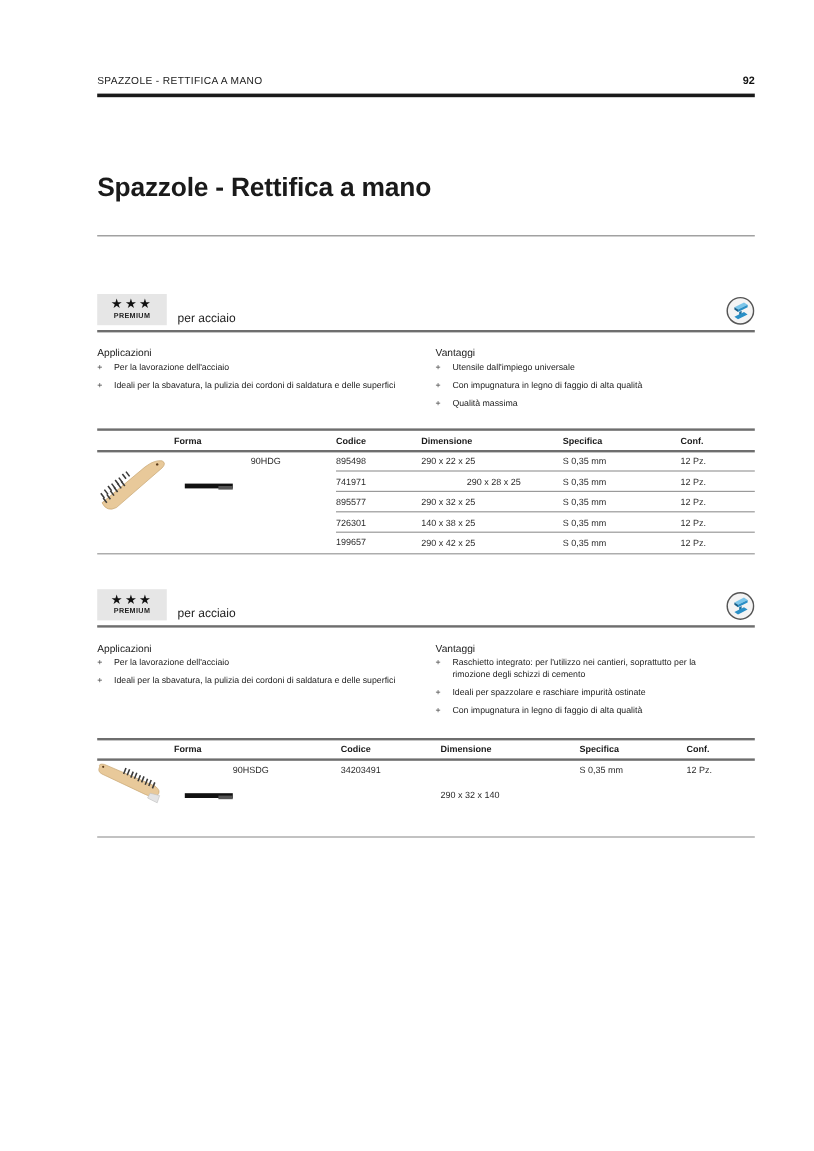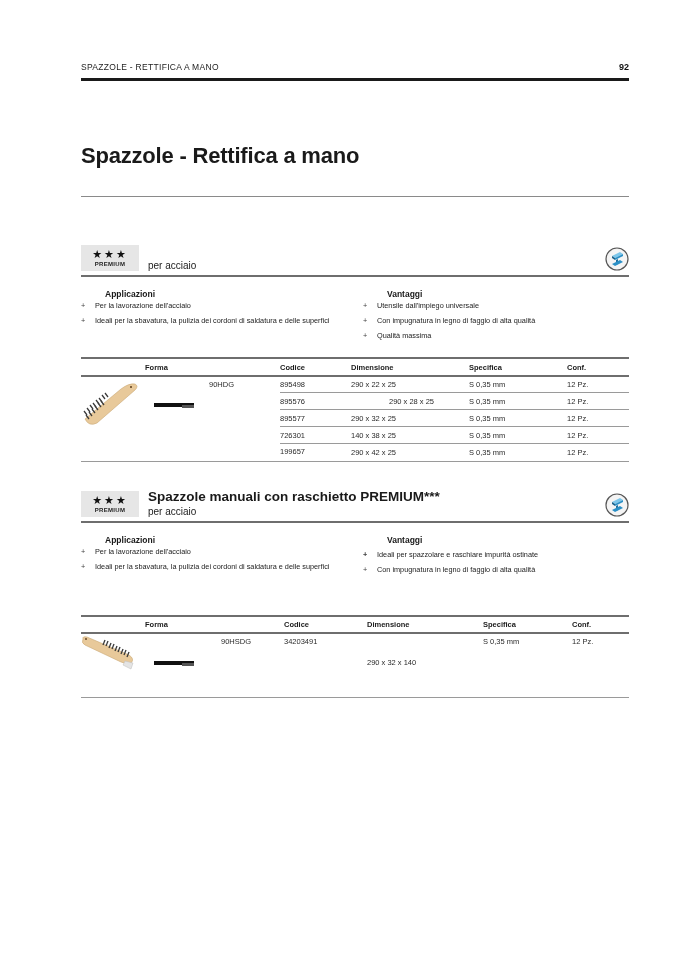--- a/index.html
+++ b/index.html
@@ -24,21 +24,21 @@
   .badge-label { display: block; font-size: 6px; font-weight: bold; letter-spacing: 0.3px; color: #222; margin-top: 1px; }
   .sec-title { position: absolute; left: 67px; top: 0; font-size: 13.5px; font-weight: bold; color: #1a1a1a; }
   .sec-sub { position: absolute; left: 67px; top: 17px; font-size: 10px; color: #222; }
   .material-icon { position: absolute; right: 0; top: 4px; width: 24px; height: 24px; }
   .sec-rule { position: absolute; left: 0; top: 32px; width: 548px; height: 2px; background: #6e6e6e; }
 
   .features { position: relative; height: 80px; }
   .feat-col { position: absolute; top: 12px; }
   .feat-col.left { left: 0; width: 280px; }
   .feat-col.right { left: 282px; width: 266px; }
-  .feat-heading { font-size: 8.5px; font-weight: bold; color: #1a1a1a; margin-bottom: 2px; margin-left: 24px; }
+  .feat-heading { font-size: 8.5px; font-weight: normal; color: #1a1a1a; margin-bottom: 2px; }
   .feat-list { list-style: none; }
   .feat-item { position: relative; padding-left: 14px; font-size: 7.3px; line-height: 10px; color: #222; margin-bottom: 5px; }
   .feat-item .plus { position: absolute; left: 0; top: 0; color: #444; }
 
   .prod-table { position: relative; }
   .tbl-toprule { position: absolute; left: 0; width: 548px; height: 2px; background: #6e6e6e; }
   .tbl-headrule { position: absolute; left: 0; width: 548px; height: 2px; background: #6e6e6e; }
   .th { position: absolute; font-size: 7.5px; font-weight: bold; color: #1a1a1a; }
   .td { position: absolute; font-size: 7.5px; color: #2a2a2a; }
   .row-rule { position: absolute; height: 1px; background: #9a9a9a; }
@@ -128,21 +128,21 @@
     <div class="scale-bar" style="left:73px; top:46px;"></div>
 
     <span class="td" style="left:128px; top:23px;">90HDG</span>
 
     <span class="td" style="left:199px; top:23px;">895498</span>
     <span class="td" style="left:270px; top:23px;">290 x 22 x 25</span>
     <span class="td" style="left:388px; top:23px;">S 0,35 mm</span>
     <span class="td" style="left:486px; top:23px;">12 Pz.</span>
     <div class="row-rule" style="left:199px; width:349px; top:35px;"></div>
 
-    <span class="td" style="left:199px; top:40px;">895576</span>
+    <span class="td" style="left:199px; top:40px;">741971</span>
     <span class="td" style="left:270px; top:40px;padding-left:38px;">290 x 28 x 25</span>
     <span class="td" style="left:388px; top:40px;">S 0,35 mm</span>
     <span class="td" style="left:486px; top:40px;">12 Pz.</span>
     <div class="row-rule" style="left:199px; width:349px; top:52px;"></div>
 
     <span class="td" style="left:199px; top:57px;">895577</span>
     <span class="td" style="left:270px; top:57px;">290 x 32 x 25</span>
     <span class="td" style="left:388px; top:57px;">S 0,35 mm</span>
     <span class="td" style="left:486px; top:57px;">12 Pz.</span>
     <div class="row-rule" style="left:199px; width:349px; top:69px;"></div>
@@ -160,21 +160,20 @@
     <div class="tbl-bottom" style="top:104px;"></div>
   </div>
 </div>
 
 <div class="section sec2">
   <div class="sec-head">
     <div class="badge">
       <span class="badge-stars">★★★</span>
       <span class="badge-label">PREMIUM</span>
     </div>
-    <div class="sec-title">Spazzole manuali con raschietto PREMIUM***</div>
     <div class="sec-sub">per acciaio</div>
     <svg class="material-icon" viewBox="0 0 24 24">
       <circle cx="12" cy="12" r="11" fill="#f4f4f4" stroke="#555" stroke-width="1.2"></circle>
       <polygon points="7,9 15,5 18,7 10,11" fill="#7cc6ea"></polygon>
       <polygon points="10,11 18,7 18,9 10,13" fill="#2a8fc6"></polygon>
       <polygon points="11,13 13,12 13,17 11,18" fill="#1f6e9c"></polygon>
       <polygon points="7,17 15,13 18,15 10,19" fill="#2a8fc6"></polygon>
       <polygon points="7,9 10,11 10,13 7,11" fill="#1a5f88"></polygon>
     </svg>
     <div class="sec-rule"></div>
@@ -184,21 +183,21 @@
     <div class="feat-col left">
       <div class="feat-heading">Applicazioni</div>
       <ul class="feat-list">
         <li class="feat-item"><span class="plus">+</span><span>Per la lavorazione dell'acciaio</span></li>
         <li class="feat-item"><span class="plus">+</span><span>Ideali per la sbavatura, la pulizia dei cordoni di saldatura e delle superfici</span></li>
       </ul>
     </div>
     <div class="feat-col right">
       <div class="feat-heading">Vantaggi</div>
       <ul class="feat-list">
-        <li class="feat-item" style="padding-right:20px;"><span class="plus">+</span></li>
+        <li class="feat-item" style="padding-right:20px;"><span class="plus">+</span><span>Raschietto integrato: per l'utilizzo nei cantieri, soprattutto per la rimozione degli schizzi di cemento</span></li>
         <li class="feat-item"><span class="plus">+</span><span>Ideali per spazzolare e raschiare impurità ostinate</span></li>
         <li class="feat-item"><span class="plus">+</span><span>Con impugnatura in legno di faggio di alta qualità</span></li>
       </ul>
     </div>
   </div>
 
   <div class="prod-table" style="height:90px;">
     <div class="tbl-toprule" style="top:0;"></div>
     <span class="th" style="left:64px; top:5px;">Forma</span>
     <span class="th" style="left:203px; top:5px;">Codice</span>
@@ -218,21 +217,21 @@
           <line x1="31" y1="14" x2="33" y2="9"></line>
         <line x1="34" y1="16" x2="36" y2="11"></line>
           <line x1="37" y1="17" x2="39" y2="12"></line>
         <line x1="40" y1="19" x2="42" y2="14"></line>
           <line x1="43" y1="20" x2="45" y2="15"></line>
         <line x1="46" y1="22" x2="48" y2="17"></line>
       </g>
     </svg>
     <div class="scale-bar" style="left:73px; top:46px;"></div>
 
-    <span class="td" style="left:140px; top:22px;">90HSDG</span>
+    <span class="td" style="left:113px; top:22px;">90HSDG</span>
     <span class="td" style="left:203px; top:22px;">34203491</span>
     <span class="td" style="left:286px; top:4px;margin-top:39px;">290 x 32 x 140</span>
     <span class="td" style="left:402px; top:22px;">S 0,35 mm</span>
     <span class="td" style="left:491px; top:22px;">12 Pz.</span>
 
     <div class="tbl-bottom" style="top:82px;"></div>
   </div>
 </div>
 
 </body></html>

